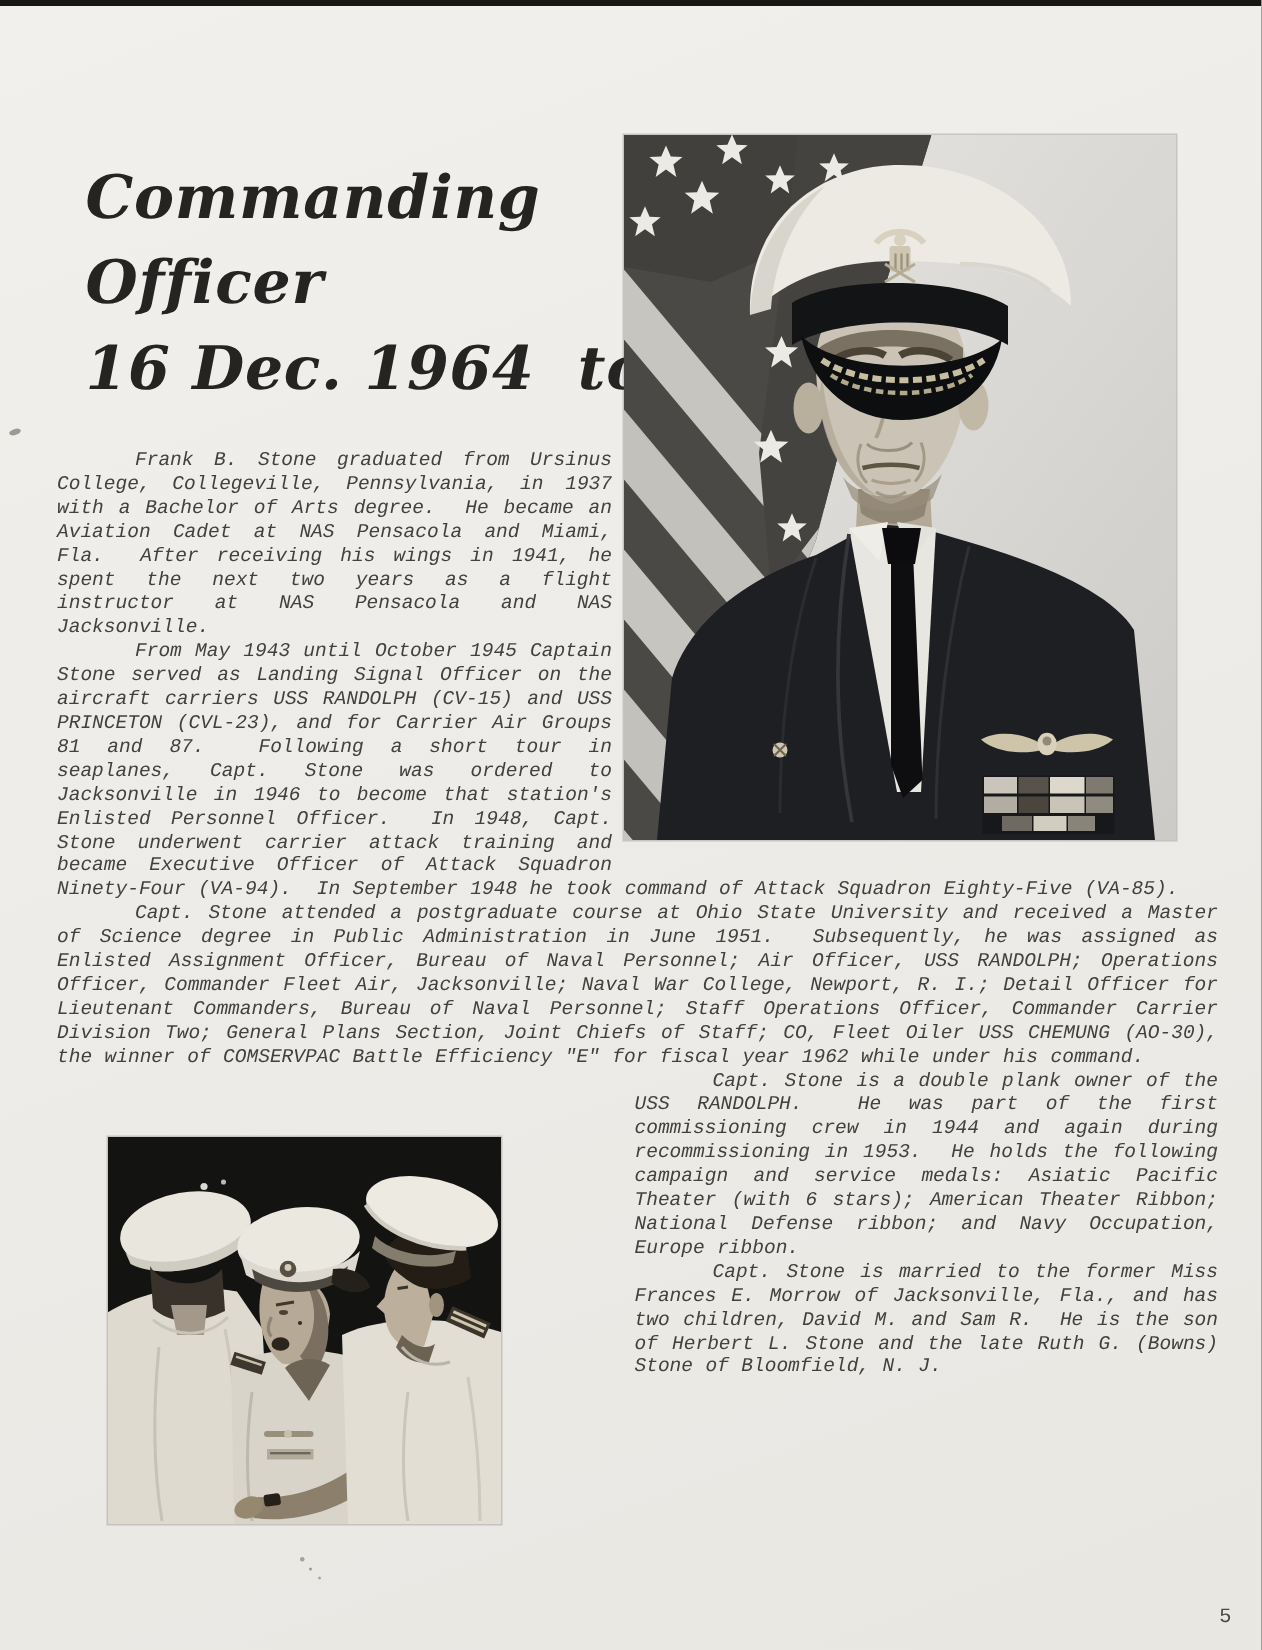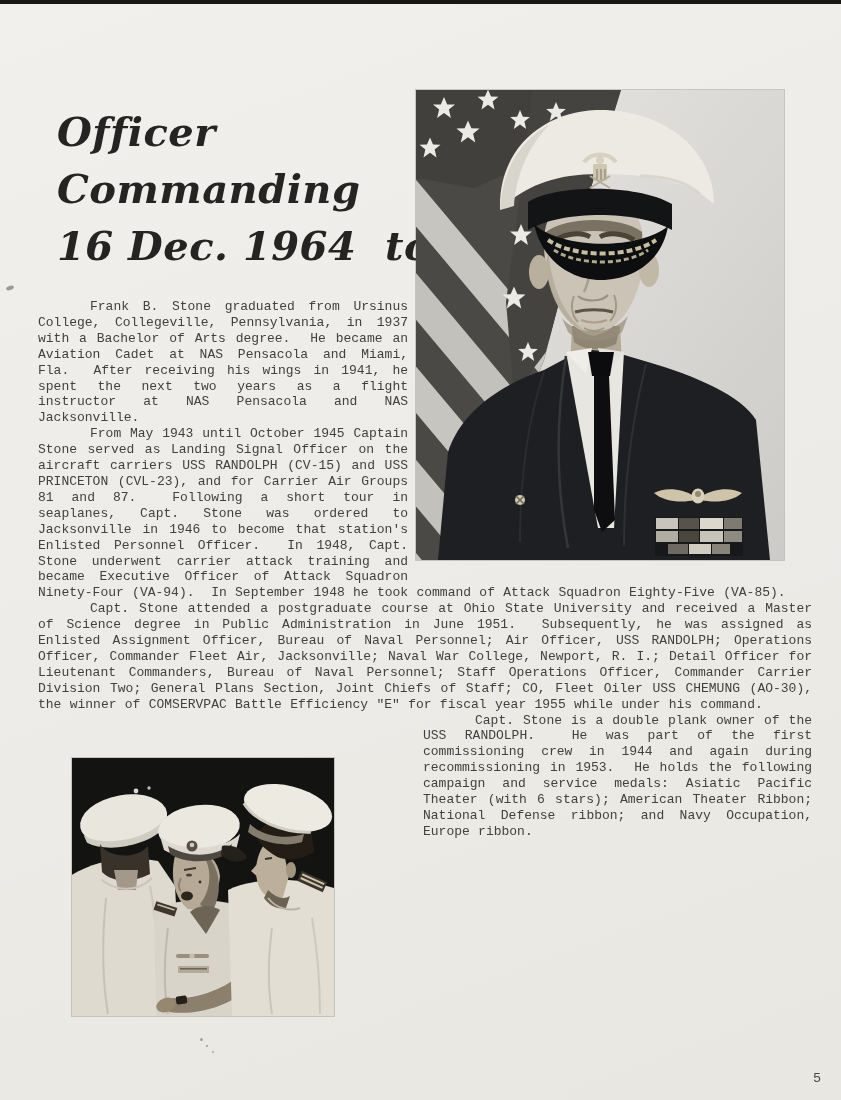--- a/index.html
+++ b/index.html
@@ -14,21 +14,21 @@
     font-family:"DejaVu Serif","Liberation Serif",serif;
     font-weight:700;font-style:italic;font-size:40px;line-height:57px;
     letter-spacing:.5px;color:#252422;
   }
   .title span{display:block;white-space:pre;}
   .flow{
     position:absolute;left:38px;top:299px;width:774px;
     font-size:13px;line-height:15.9px;text-align:justify;
     color:#42413d;word-spacing:.5px;
   }
-  .flow p{margin:0;text-indent:52px;}
+  .flow p{margin:0;text-indent:52px;font-style:italic;}
   .flow .t{white-space:pre-wrap;}
   .sp-a{float:right;width:404px;height:281px;}
   .sp-b{float:left;width:385px;height:332px;}
   .photo{position:absolute;box-shadow:0 0 0 1px rgba(60,58,54,.22);margin:0;padding:0;}
   .photo svg{display:block;}
   .portrait{left:416px;top:90px;width:368px;height:470px;}
   .group{left:72px;top:758px;width:262px;height:258px;}
   .pagenum{
     position:absolute;right:16px;bottom:14px;
     font-size:13.5px;letter-spacing:4px;color:#4b4a47;
@@ -40,22 +40,22 @@
   .speck.s4{left:206px;top:1045px;width:2px;height:2px;background:#9b988f;}
 </style>
 </head>
 <body>
 
 <div class="page">
 
   <div class="scan-strip"></div>
 
   <h1 class="title">
+    <span>Commanding</span>
     <span>Officer</span>
-    <span>Commanding</span>
     <span>16 Dec. 1964  to ....</span>
   </h1>
 
   <figure class="photo portrait" role="img" aria-label="Black-and-white portrait of the Commanding Officer in dress blues and white combination cap, standing before an American flag">
     <svg viewBox="0 0 368 470" width="368" height="470" preserveAspectRatio="none">
       <defs>
         <linearGradient id="pbg" x1="0" y1="0" x2="1" y2="1">
           <stop offset="0" stop-color="#e8e6e2"></stop>
             <stop offset="1" stop-color="#cdcbc7"></stop>
         </linearGradient>
@@ -169,22 +169,23 @@
       </g>
     </svg>
   </figure>
 
   <div class="flow">
     <span class="sp-a"></span>
     <p><span class="t">Frank B. Stone graduated from Ursinus College, Collegeville, Pennsylvania, in 1937 with a Bachelor of Arts degree.  He became an Aviation Cadet at NAS Pensacola and Miami, Fla.  After receiving his wings in 1941, he spent the next two years as a flight instructor at NAS Pensacola and NAS Jacksonville.</span></p>
     <p><span class="t">From May 1943 until October 1945 Captain Stone served as Landing Signal Officer on the aircraft carriers USS RANDOLPH (CV-15) and USS PRINCETON (CVL-23), and for Carrier Air Groups 81 and 87.  Following a short tour in seaplanes, Capt. Stone was ordered to Jacksonville in 1946 to become that station's Enlisted Personnel Officer.  In 1948, Capt. Stone underwent carrier attack training and became Executive Officer of Attack Squadron Ninety-Four (VA-94).  In September 1948 he took command of Attack Squadron Eighty-Five (VA-85).</span></p>
     <p><span class="t">Capt. Stone attended a postgraduate course at Ohio State University and received a Master of Science degree in Public Administration in June 1951.  Subsequently, he was assigned as Enlisted Assignment Officer, Bureau of Naval Personnel; Air Officer, USS RANDOLPH; Operations Officer, Commander Fleet Air, Jacksonville; Naval War College, Newport, R. I.; Detail Officer for Lieutenant Commanders, Bureau of Naval Personnel; Staff Operations Officer, Commander Carrier Division Two; General Plans Section, Joint Chiefs of Staff; CO, Fleet Oiler USS CHEMUNG (AO-30), the winner of COMSERVPAC Battle Efficiency "E" for fiscal</span>
       <span class="sp-b"></span>
-      <span class="t">year 1955 while under his command.</span></p>
+      <span class="t">year 1962 while under his command.</span></p>
     <p><span class="t">Capt. Stone is a double plank owner of the USS RANDOLPH.  He was part of the first commissioning crew in 1944 and again during recommissioning in 1953.  He holds the following campaign and service medals: Asiatic Pacific Theater (with 6 stars); American Theater Ribbon; National Defense ribbon; and Navy Occupation, Europe ribbon.</span></p>
+    <p><span class="t">Capt. Stone is married to the former Miss Frances E. Morrow of Jacksonville, Fla., and has two children, David M. and Sam R.  He is the son of Herbert L. Stone and the late Ruth G. (Bowns) Stone of Bloomfield, N. J.</span></p>
   </div>
 
   <figure class="photo group" role="img" aria-label="Black-and-white photo of the captain in white uniform talking with two junior officers">
     <svg viewBox="0 0 262 258" width="262" height="258" preserveAspectRatio="none">
       <rect width="262" height="258" fill="#131312"></rect>
       <circle cx="64" cy="33" r="2.4" fill="#d9d8d2"></circle>
       <circle cx="77" cy="30" r="1.7" fill="#bdbcb6"></circle>
 
       <g>
         <path d="M-2,118 C20,104 52,96 86,103 L103,128 L110,258 L-2,258 Z" fill="#dedacf"></path>

